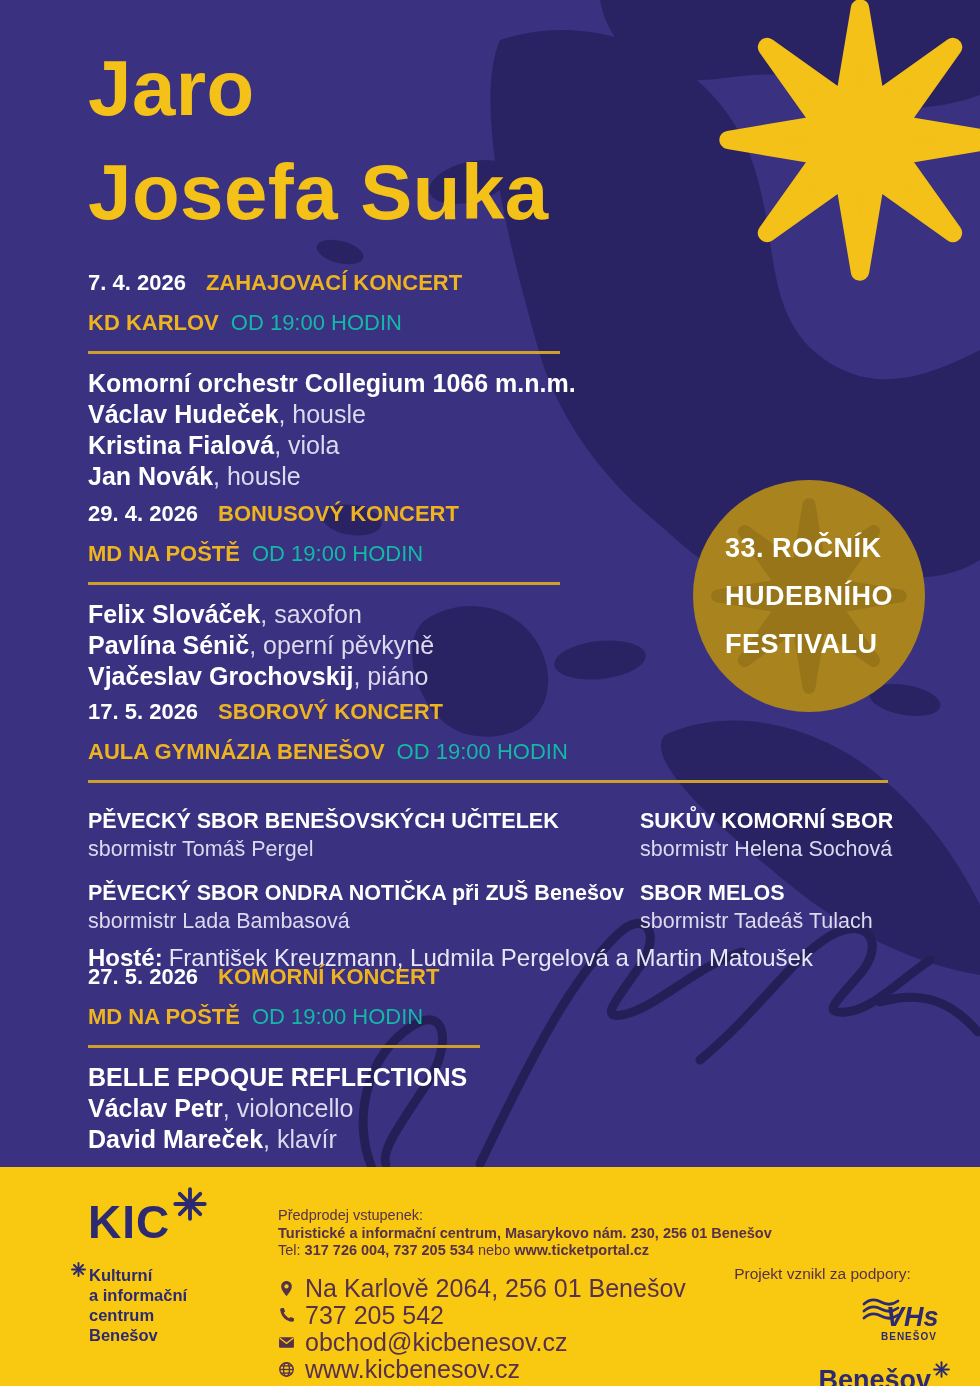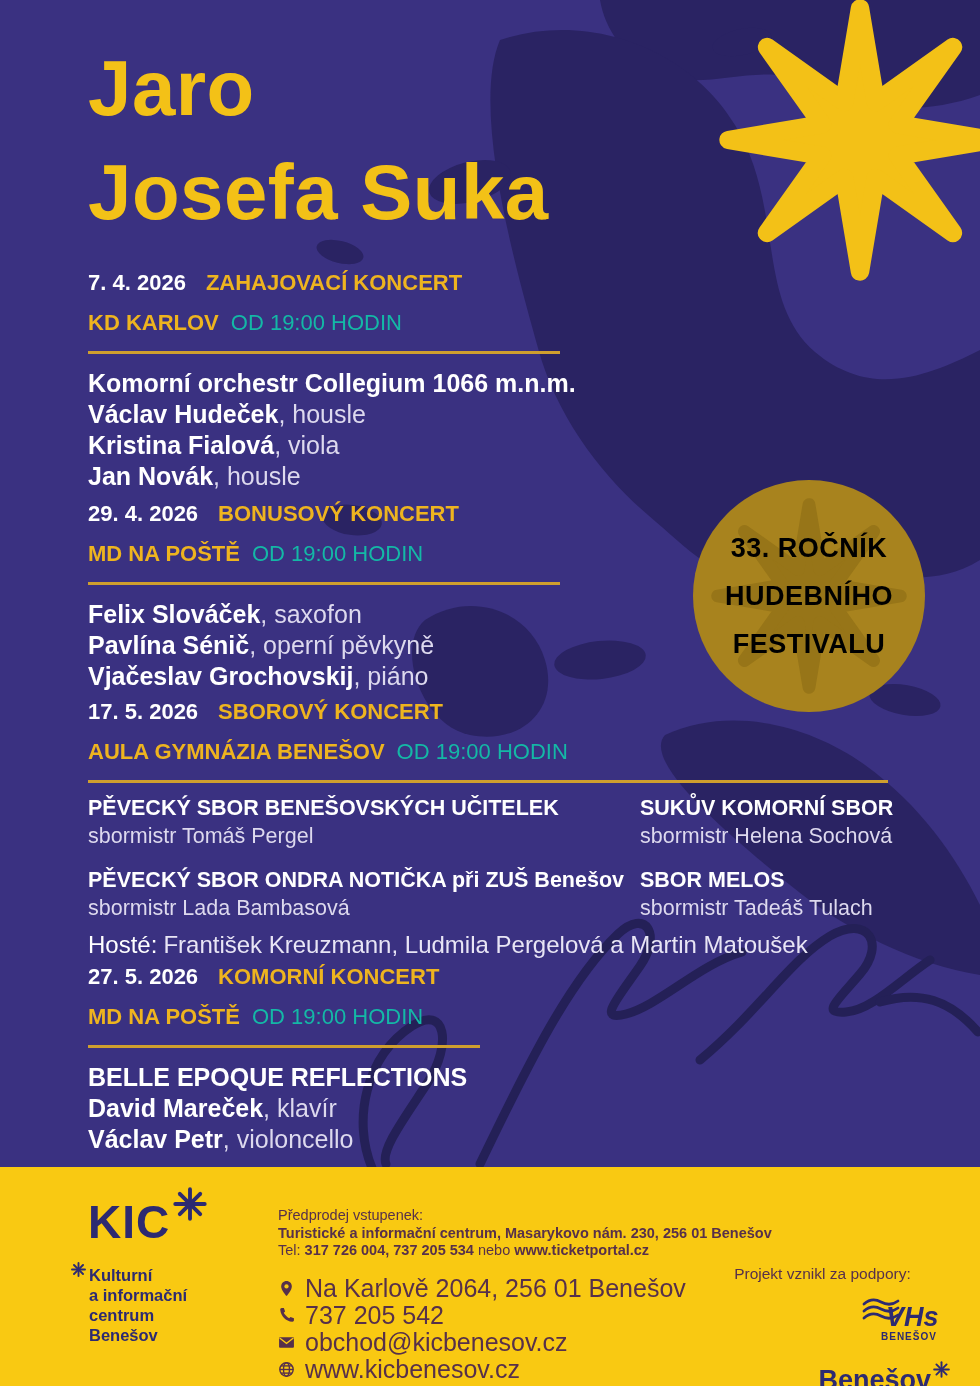--- a/index.html
+++ b/index.html
@@ -18,32 +18,32 @@
   .hrow{font-size:22px;font-weight:700;line-height:40px;}
   .date{color:#ffffff;margin-right:20px;}
   .cname{color:#eeb41f;}
   .venue{color:#eeb41f;margin-right:12px;}
   .time{color:#14b8a6;font-weight:400;}
   .rule{border-top:3px solid #cf9f2e;margin-top:8px;}
   .r1,.r2{width:472px}.r3{width:800px}.r4{width:392px}
   .perf{list-style:none;margin:14px 0 0;padding:0;font-size:25px;line-height:31px;color:#ffffff;}
   .perf b{font-weight:700;}
   .perf span{color:#ddd9ee;}
-  .choirs{display:grid;grid-template-columns:552px auto;row-gap:16px;margin-top:11px;
+  .choirs{display:grid;grid-template-columns:552px auto;row-gap:16px;margin-top:24px;
     font-size:21.5px;line-height:28px;color:#fff;}
   .choir .t{font-weight:700;}
   .choir .s{color:#ddd9ee;}
   .guests{margin-top:8px;font-size:24px;line-height:30px;color:#fff;}
-  .guests b{font-weight:400;margin-right:6px;}
+  .guests b{font-weight:700;margin-right:6px;}
   .guests span{color:#e8e5f5;}
   
   .badge{position:absolute;left:693px;top:480px;width:232px;height:232px;border-radius:50%;
     background:#a8831e;display:flex;align-items:center;justify-content:center;}
   .badge svg{position:absolute;left:9px;top:9px;}
-  .badge-text{position:relative;text-align:center;color:#000000;font-size:27px;
+  .badge-text{position:relative;color:#ffffff;font-size:27px;
     font-weight:700;line-height:48px;letter-spacing:.5px;}
   
   .footer{position:absolute;left:0;top:1167px;width:980px;height:219px;background:#f9c912;color:#57304a;}
   .kic{position:absolute;left:88px;top:28px;color:#2d2a71;font-weight:700;font-size:46px;
     letter-spacing:1px;display:flex;align-items:flex-start;}
   .kic svg{margin:-8px 0 0 3px;}
   .tagline{position:absolute;left:71px;top:98px;color:#2d2a71;font-weight:700;
     font-size:16.5px;line-height:20px;display:flex;gap:3px;}
   .tagline svg{margin-top:-3px;flex:none;}
   .mid{position:absolute;left:278px;top:40px;font-size:14.5px;line-height:17.5px;}
@@ -167,22 +167,22 @@
   <section class="block b4">
     <div class="hrow">
       <span class="date">27. 5. 2026</span><span class="cname">KOMORNÍ KONCERT</span>
     </div>
     <div class="hrow">
       <span class="venue">MD NA POŠTĚ</span><span class="time">OD 19:00 HODIN</span>
     </div>
     <div class="rule r4"></div>
     <ul class="perf">
       <li><b>BELLE EPOQUE REFLECTIONS</b></li>
+      <li><b>Václav Petr</b><span>, violoncello</span></li>
       <li><b>David Mareček</b><span>, klavír</span></li>
-      <li><b>Václav Petr</b><span>, violoncello</span></li>
     </ul>
   </section>
 
   <footer class="footer">
 
     <div class="kic">
       <span>KIC</span>
       <svg width="34" height="34" viewBox="0 0 30 30">
         <g stroke="#2d2a71" stroke-width="3.4" stroke-linecap="round">
           <line x1="15" y1="2" x2="15" y2="28"></line>

